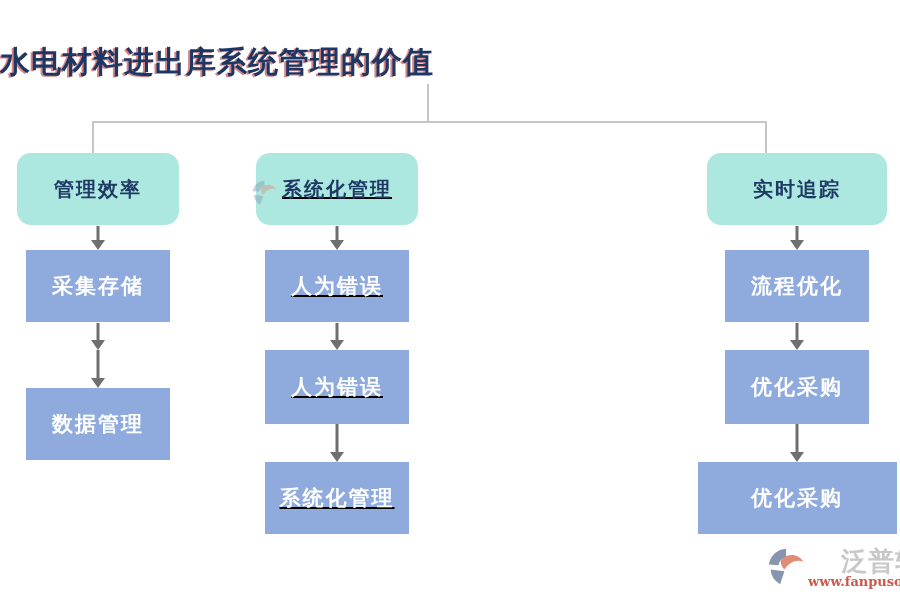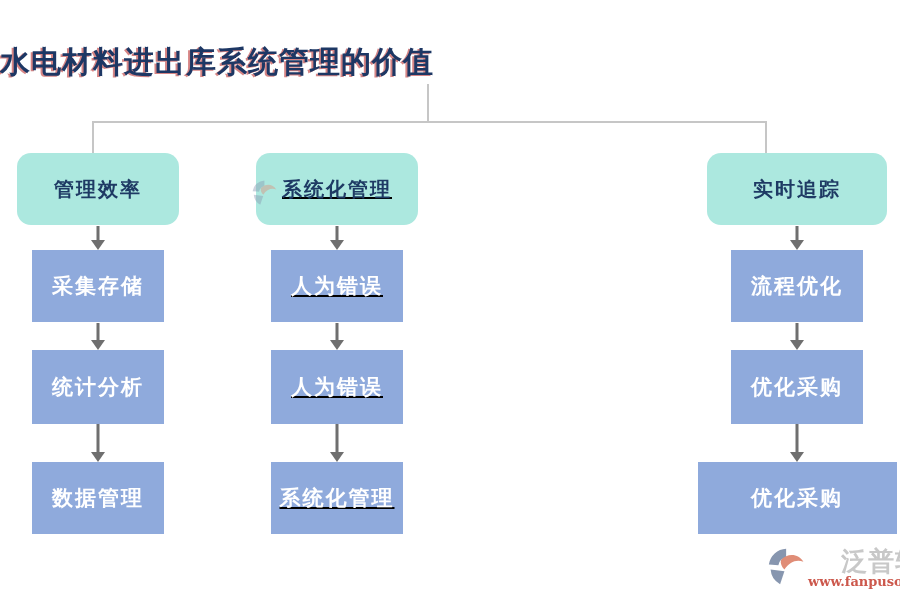--- a/index.html
+++ b/index.html
@@ -35,21 +35,21 @@
 
   .header-box {
     position:relative; width:100%; height:72px;
     background:var(--header-teal,#ACE8DF);
     display:flex; align-items:center; justify-content:center;
     font-size:20px; font-weight:bold; color:var(--header-text,#1E3A64);
     letter-spacing:2px;
     border-radius:14px;
   }
   .flow-box {
-    width:132px; height:72px;
+    width:144px; height:72px;
     background:var(--box-blue,#8FAADC);
     display:flex; align-items:center; justify-content:center;
     font-size:21px; font-weight:bold; color:var(--box-text,#FFFFFF);
     letter-spacing:2px;
   }
   .flow-box.r2 { height:74px; }
   #col4 .flow-box.r3 { width:199px; }
 
   
   .arrow { position:relative; width:16px; flex:none; }
@@ -101,21 +101,20 @@
   <div id="stem" class="cline"></div>
   <div id="hline" class="cline"></div>
   <div id="dropL" class="cline"></div>
   <div id="dropR" class="cline"></div>
 
   <div id="col1" class="col">
     <div class="header-box">管理效率</div>
     <div class="arrow a1"></div>
     <div class="flow-box r1">采集存储</div>
     <div class="arrow a2"></div>
-    <div class="flow-box r2">统计分析</div>
     <div class="arrow a3"></div>
     <div class="flow-box r3">数据管理</div>
   </div>
 
   <div id="col2" class="col">
     <div class="header-box">
       <svg class="watermark">
           <use href="#fanpu-icon"></use>
         </svg>
       <span>系统化管理</span>

